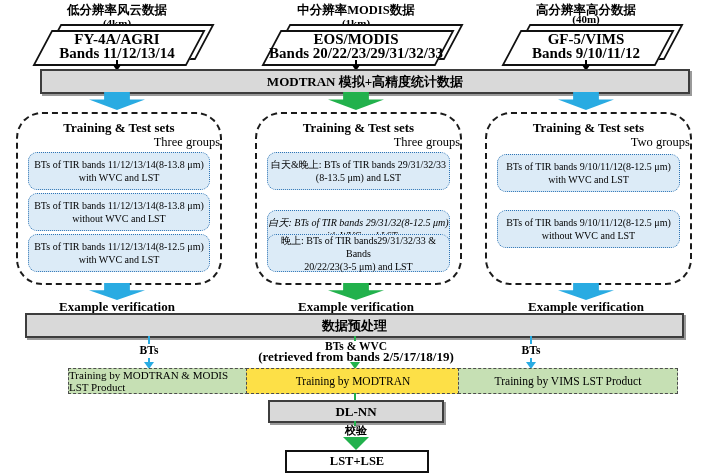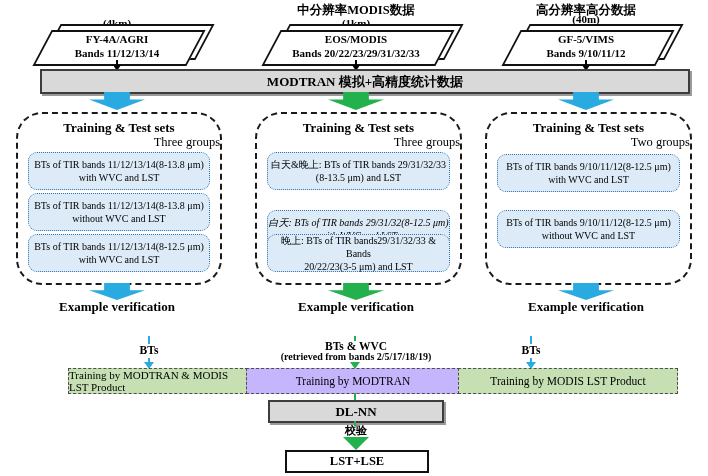--- a/index.html
+++ b/index.html
@@ -8,21 +8,21 @@
   .abs{position:absolute;}
   .ctr{text-align:center;}
   .hdr{font-weight:bold;font-size:12.5px;line-height:14px;}
   .hdr-res{font-weight:bold;font-size:11px;line-height:13px;}
   
   .sheet{position:absolute;left:0;top:0;width:100%;height:100%;background:#fff;
          border:2px solid #111;transform:skewX(-28deg);}
   .sheet.back{transform:translate(9px,-6px) skewX(-28deg);}
   .para-txt{position:absolute;left:-15px;right:-15px;top:0;height:100%;display:flex;
             flex-direction:column;justify-content:center;align-items:center;
-            font-weight:bold;font-size:11px;line-height:14px;}
+            font-weight:bold;font-size:15px;line-height:14px;}
   
   .bar{background:#D9D9D9;border:2px solid #3d3d3d;box-shadow:2px 2px 0 #9a9a9a;
        display:flex;align-items:center;justify-content:center;
        font-weight:bold;font-size:13px;}
   
   .blockarrow{clip-path:polygon(27% 0,73% 0,73% 42%,100% 42%,50% 100%,0 42%,27% 42%);}
   .cyan-bg{background:#29ABE2;}
   .green-bg{background:#22B14C;}
   
   .dbox{border:2px dashed #1a1a1a;border-radius:26px;background:#fff;}
@@ -35,36 +35,37 @@
   
   .vdash-c{width:0;border-left:2px dashed #29ABE2;}
   .vdash-g{width:0;border-left:2px dashed #22B14C;}
   .vline-g{width:0;border-left:2px solid #22B14C;}
   .vline-k{width:0;border-left:2px solid #000;}
   .tri-c{width:0;height:0;border:5px solid transparent;border-bottom:0;border-top:7px solid #29ABE2;}
   .tri-g{width:0;height:0;border:5px solid transparent;border-bottom:0;border-top:7px solid #22B14C;}
   .tri-k{width:0;height:0;border:4px solid transparent;border-bottom:0;border-top:6px solid #000;}
   .tri-g-big{width:0;height:0;border:13px solid transparent;border-bottom:0;border-top:13px solid #22B14C;}
   .bts{font-weight:bold;font-size:11.5px;}
-  .bts-sub{font-weight:bold;font-size:10px;line-height:10px;}
+  .bts-sub{font-weight:bold;font-size:13px;line-height:10px;}
   
   .train{border:1.5px dashed #4d4d4d;display:flex;align-items:center;justify-content:center;
          font-size:11.5px;}
   .train.small{font-size:11px;}
   .gfill{background:#C6E0B4;}
-  .bfill{background:#c4b5fd;}
+  .bfill{background:#fde047;}
   .plainbox{background:#fff;border:2px solid #111;display:flex;align-items:center;
             justify-content:center;font-weight:bold;font-size:12.5px;}
   .check{font-weight:bold;font-size:11px;}
 </style>
 </head>
 <body>
 
 <div id="canvas">
 
+  <div class="abs ctr hdr" style="left:17px;top:3px;width:200px;">低分辨率风云数据</div>
   <div class="abs ctr hdr-res" style="left:17px;top:17px;width:200px;">(4km)</div>
 
   <div class="abs ctr hdr" style="left:256px;top:3px;width:200px;">中分辨率MODIS数据</div>
   <div class="abs ctr hdr-res" style="left:256px;top:17px;width:200px;">(1km)</div>
 
   <div class="abs ctr hdr" style="left:486px;top:3px;width:200px;">高分辨率高分数据</div>
   <div class="abs ctr hdr-res" style="left:486px;top:13px;width:200px;">(40m)</div>
 
   <div class="abs" style="left:42px;top:30px;width:150px;height:32px;">
     <div class="sheet back"></div>
@@ -138,39 +139,40 @@
   </div>
 
   <div class="abs blockarrow cyan-bg" style="left:89px;top:283px;width:56px;height:17px;"></div>
   <div class="abs blockarrow green-bg" style="left:328px;top:283px;width:56px;height:17px;"></div>
   <div class="abs blockarrow cyan-bg" style="left:558px;top:283px;width:56px;height:17px;"></div>
 
   <div class="abs ctr ver" style="left:17px;top:299px;width:200px;">Example verification</div>
   <div class="abs ctr ver" style="left:256px;top:299px;width:200px;">Example verification</div>
   <div class="abs ctr ver" style="left:486px;top:299px;width:200px;">Example verification</div>
 
+  <div class="abs bar" style="left:25px;top:313px;width:655px;height:21px;">数据预处理</div>
 
   <div class="abs vdash-c" style="left:148px;top:336px;height:8px;"></div>
   <div class="abs ctr bts" style="left:117px;top:344px;width:64px;">BTs</div>
   <div class="abs vdash-c" style="left:148px;top:358px;height:5px;"></div>
   <div class="abs tri-c" style="left:144px;top:362px;"></div>
 
   <div class="abs vdash-g" style="left:354px;top:336px;height:5px;"></div>
   <div class="abs ctr bts" style="left:276px;top:340px;width:160px;">BTs &amp; WVC</div>
   <div class="abs ctr bts-sub" style="left:256px;top:352px;width:200px;">(retrieved from bands 2/5/17/18/19)</div>
   <div class="abs tri-g" style="left:350px;top:362px;"></div>
 
   <div class="abs vdash-c" style="left:530px;top:336px;height:8px;"></div>
   <div class="abs ctr bts" style="left:499px;top:344px;width:64px;">BTs</div>
   <div class="abs vdash-c" style="left:530px;top:358px;height:5px;"></div>
   <div class="abs tri-c" style="left:526px;top:362px;"></div>
 
   <div class="abs train gfill small" style="left:68px;top:368px;width:178px;height:24px;">Training by MODTRAN &amp; MODIS LST Product</div>
   <div class="abs train bfill" style="left:246px;top:368px;width:212px;height:24px;">Training by MODTRAN</div>
-  <div class="abs train gfill" style="left:458px;top:368px;width:218px;height:24px;">Training by MODIS LST Product</div>
+  <div class="abs train gfill" style="left:458px;top:368px;width:218px;height:24px;">Training by VIMS LST Product</div>
 
   <div class="abs vdash-g" style="left:354px;top:393px;height:7px;"></div>
 
   <div class="abs bar" style="left:268px;top:400px;width:172px;height:19px;">DL-NN</div>
 
   <div class="abs vline-g" style="left:354px;top:421px;height:5px;"></div>
   <div class="abs ctr check" style="left:326px;top:423px;width:60px;">校验</div>
   <div class="abs tri-g-big" style="left:343px;top:437px;"></div>
 
   <div class="abs plainbox" style="left:285px;top:450px;width:140px;height:19px;">LST+LSE</div>

